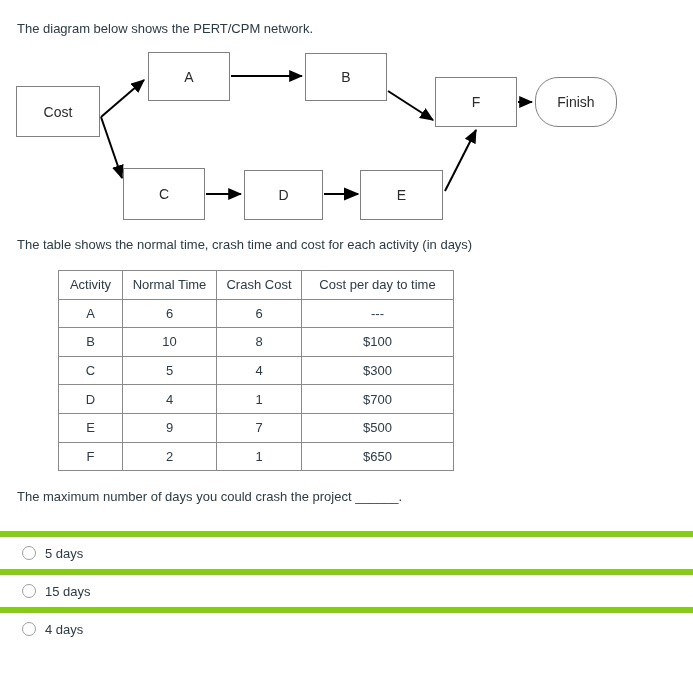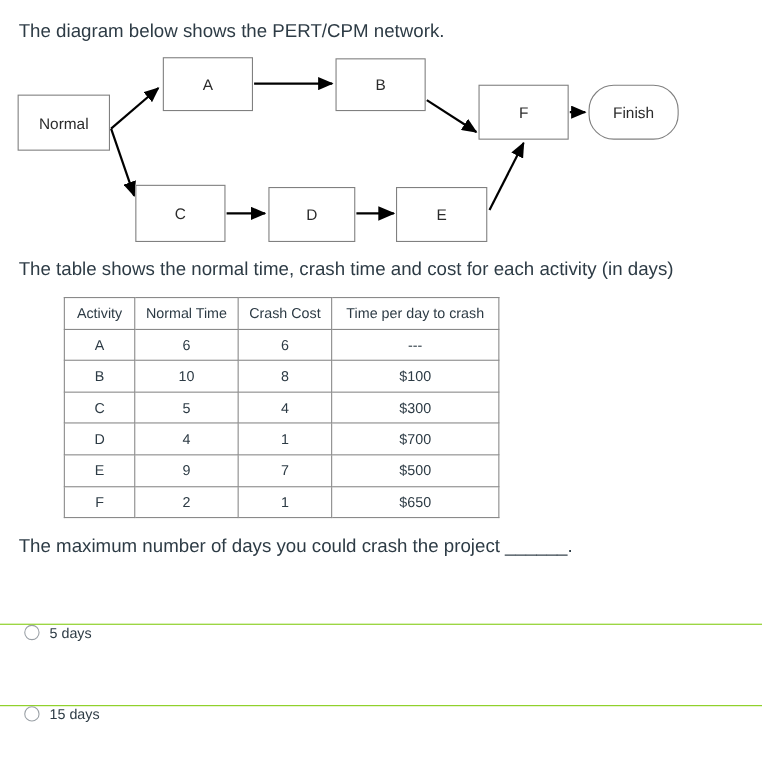--- a/index.html
+++ b/index.html
@@ -11,21 +11,21 @@
     width: 693px;
     height: 694px;
     position: relative;
     font-family: "Liberation Sans", sans-serif;
     color: #2d3b45;
     overflow: hidden;
   }
 
   .prompt-text {
     position: absolute;
-    font-size: 17px;
+    font-size: 13px;
     line-height: 18px;
     color: #2d3b45;
     white-space: nowrap;
   }
   #prompt-1 { left: 17px; top: 20px; }
   #prompt-2 { left: 17px; top: 236px; }
   #prompt-3 { left: 17px; top: 488px; }
 
   
   #diagram {
@@ -84,25 +84,24 @@
   #options {
     position: absolute;
     left: 0;
     top: 531px;
     width: 693px;
   }
   .option-row {
     position: relative;
     box-sizing: border-box;
     height: 38px;
-    border-top: 1px solid #84cc16;
+    border-top: 6px solid #84cc16;
     display: flex;
-    align-items: flex-start;
+    align-items: center;
     padding-left: 22px;
-    margin-top: 36px;
   }
   .radio {
     width: 12px;
     height: 12px;
     border: 1.2px solid #9aa0a6;
     border-radius: 50%;
     background: #ffffff;
     flex: 0 0 auto;
     margin-right: 9px;
   }
@@ -137,21 +136,21 @@
     <line x1="206" y1="150" x2="241" y2="150" stroke="#000000" stroke-width="2" marker-end="url(#arrowhead)"></line>
 
     <line x1="324" y1="150" x2="358" y2="150" stroke="#000000" stroke-width="2.2" marker-end="url(#arrowhead)"></line>
 
     <line x1="445" y1="147" x2="476" y2="86" stroke="#000000" stroke-width="2" marker-end="url(#arrowhead)"></line>
 
     <line x1="518" y1="58" x2="532" y2="58" stroke="#000000" stroke-width="2" marker-end="url(#arrowhead)"></line>
   </svg>
 
   <div class="node" style="left:16px; top:42px; width:84px; height:51px;">
-    <span>Normal</span>
+    <span>Cost</span>
   </div>
 
   <div class="node" style="left:148px; top:8px; width:82px; height:49px;">
     <span>A</span>
   </div>
 
   <div class="node" style="left:305px; top:9px; width:82px; height:48px;">
     <span>B</span>
   </div>
 
@@ -178,21 +177,21 @@
 </div>
 
 <div class="prompt-text" id="prompt-2">The table shows the normal time, crash time and cost for each activity (in days)</div>
 
 <table id="crash-table">
   <thead>
     <tr>
       <th>Activity</th>
       <th>Normal Time</th>
       <th>Crash Cost</th>
-      <th>Time per day to crash</th>
+      <th>Cost per day to time</th>
     </tr>
   </thead>
   <tbody>
     <tr>
       <td class="col-activity">A</td>
       <td class="col-normal">6</td>
       <td class="col-crash">6</td>
       <td class="col-cost">---</td>
     </tr>
     <tr>

